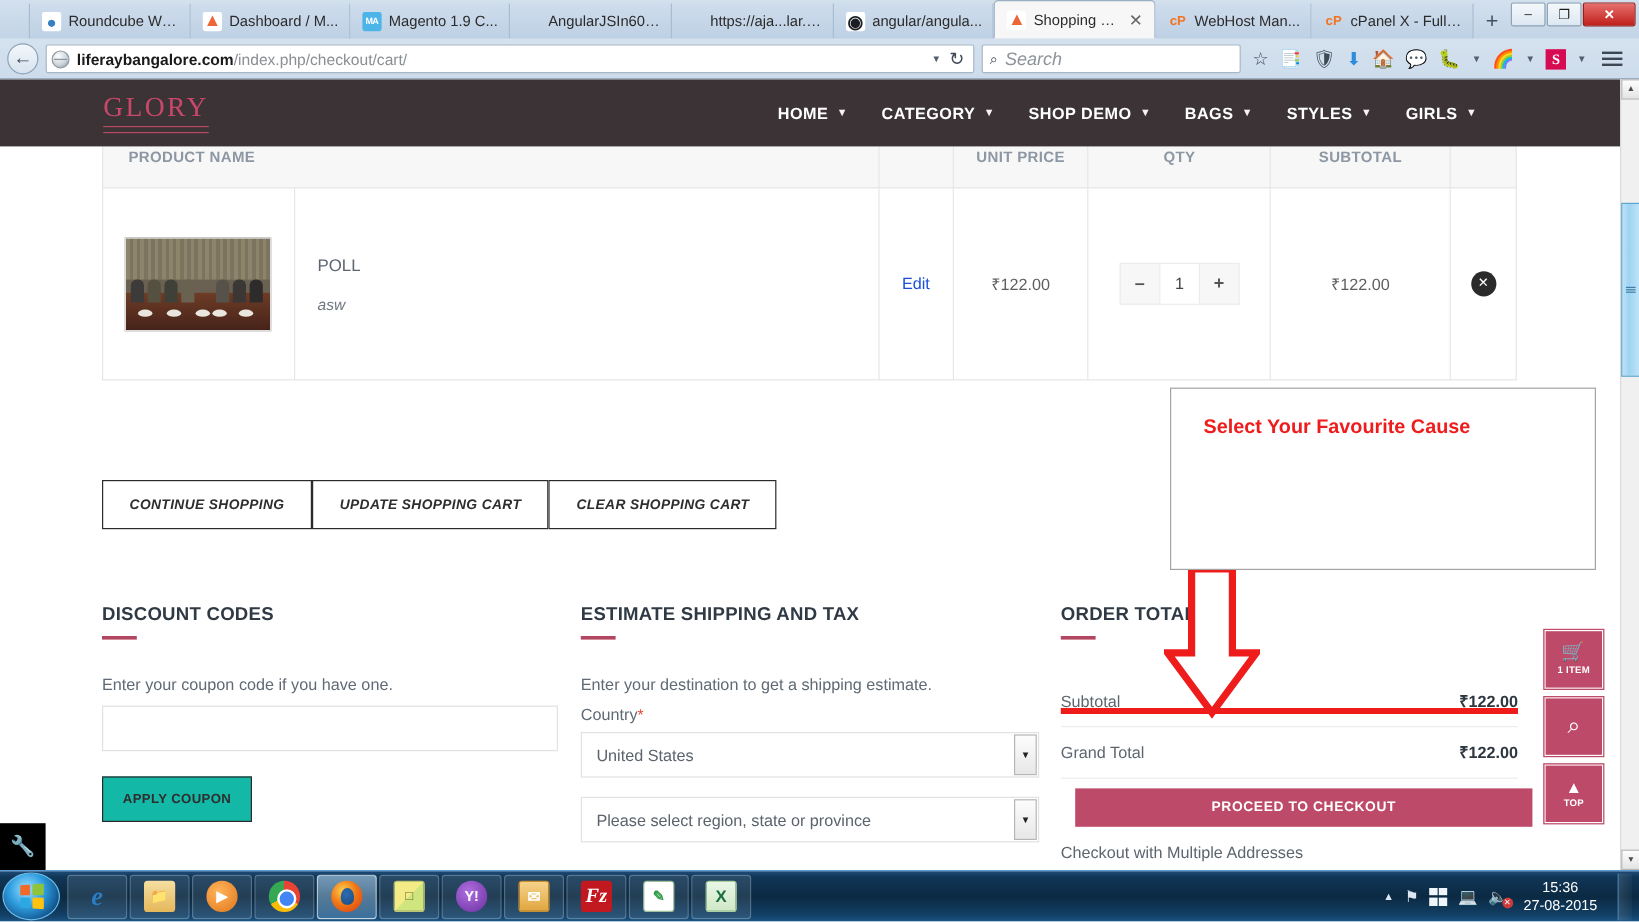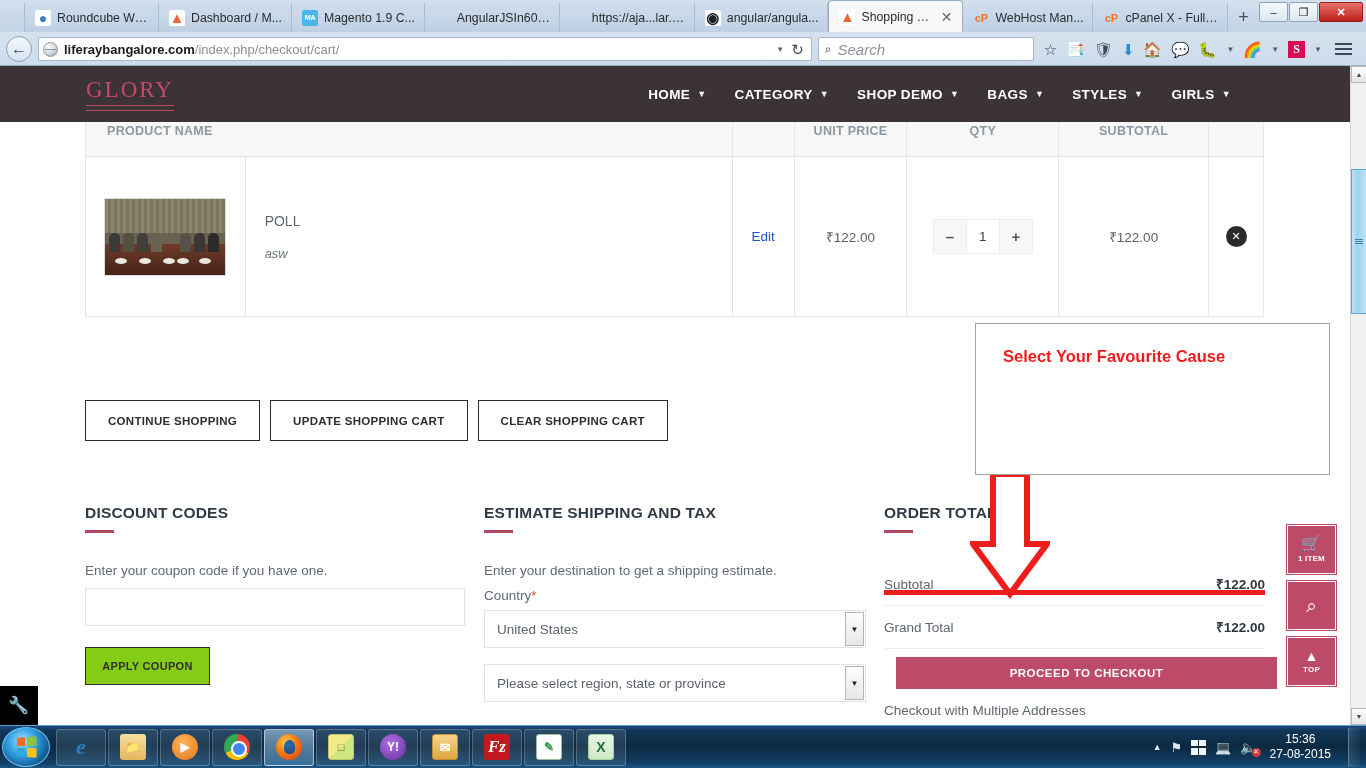--- a/index.html
+++ b/index.html
@@ -198,21 +198,21 @@
   }
   .c-sub { width: 155px; color: #5a5a5a; }
   .c-del { width: 57px; }
   .delbtn {
     width: 21px; height: 21px; border-radius: 50%; background: #2b2b2b;
     color: #fff; font-size: 11px; display: inline-flex; align-items: center;
     justify-content: center; line-height: 1;
   }
 
   
-  #cart-actions { position: absolute; left: 85px; top: 334px; display: flex; gap: 10px; }
+  #cart-actions { position: absolute; left: 85px; top: 334px; display: flex; gap: 0; font-style: italic; }
   .cbtn {
     border: 1px solid #2b2b2b; background: #fff; color: #2e2e2e;
     font-size: 11.5px; font-weight: bold; letter-spacing: .3px;
     padding: 0 22px; height: 41px; display: flex; align-items: center;
     justify-content: center; text-transform: uppercase;
   }
 
   
   .col { position: absolute; top: 438px; }
   #col-discount { left: 85px; width: 380px; }
@@ -226,21 +226,21 @@
   .helptext { font-size: 13.5px; color: #606a75; margin-bottom: 10px; }
   .fieldlabel { font-size: 13.5px; color: #606a75; margin-bottom: 7px; }
   .req { color: #e8462e; font-size: 13px; }
   .textinput {
     width: 100%; height: 38px; border: 1px solid #e2e2e2; background: #fff;
     display: block;
   }
   #coupon-input { width: 380px; }
   #apply-coupon {
     margin-top: 21px; width: 125px; height: 38px;
-    border: 1px solid #2b2b2b; background: #84cc16; color: #2e2e2e;
+    border: 1px solid #2b2b2b; background: #14b8a6; color: #2e2e2e;
     font-size: 11px; font-weight: bold; letter-spacing: .3px;
     display: flex; align-items: center; justify-content: center;
     text-transform: uppercase;
   }
   .selectwrap {
     position: relative; width: 382px; height: 38px; border: 1px solid #e2e2e2;
     background: #fff; display: flex; align-items: center; margin-bottom: 16px;
   }
   .selectwrap .seltext { padding-left: 12px; font-size: 13.5px; color: #5b636d; }
   .selectwrap .selarrow {

